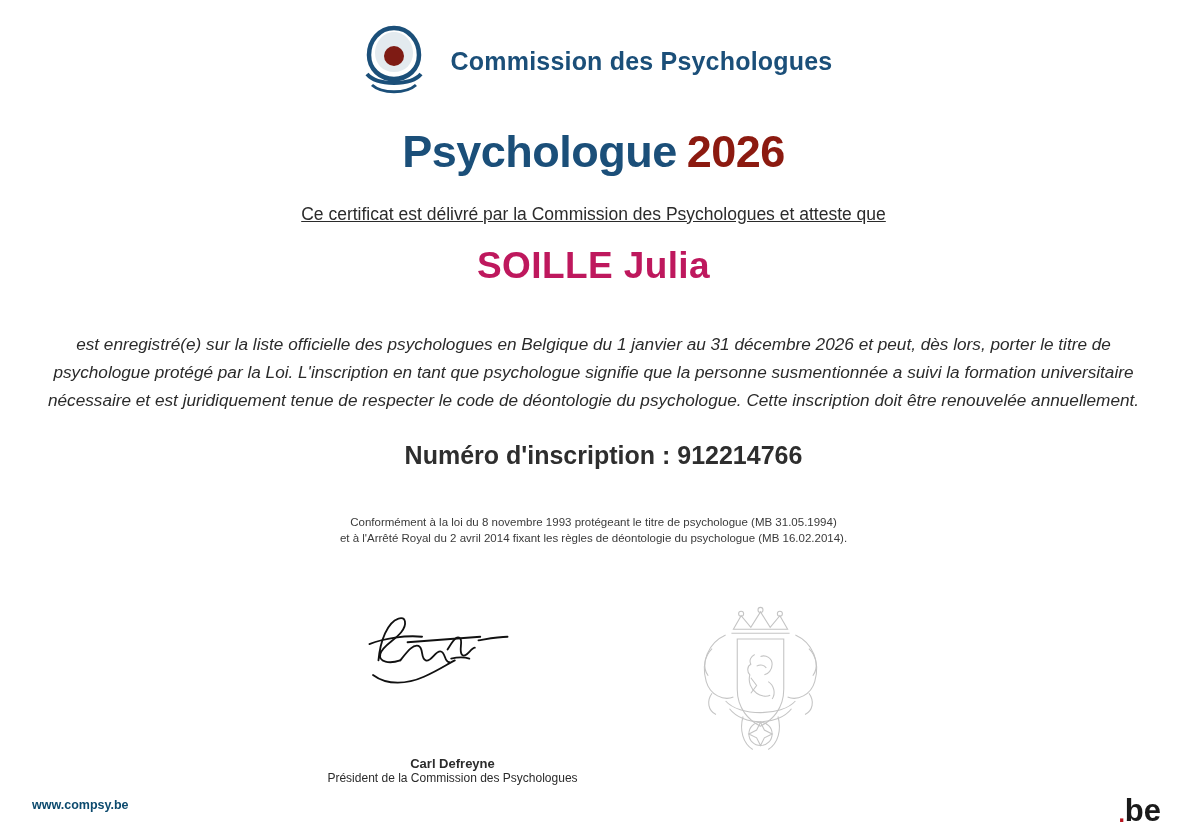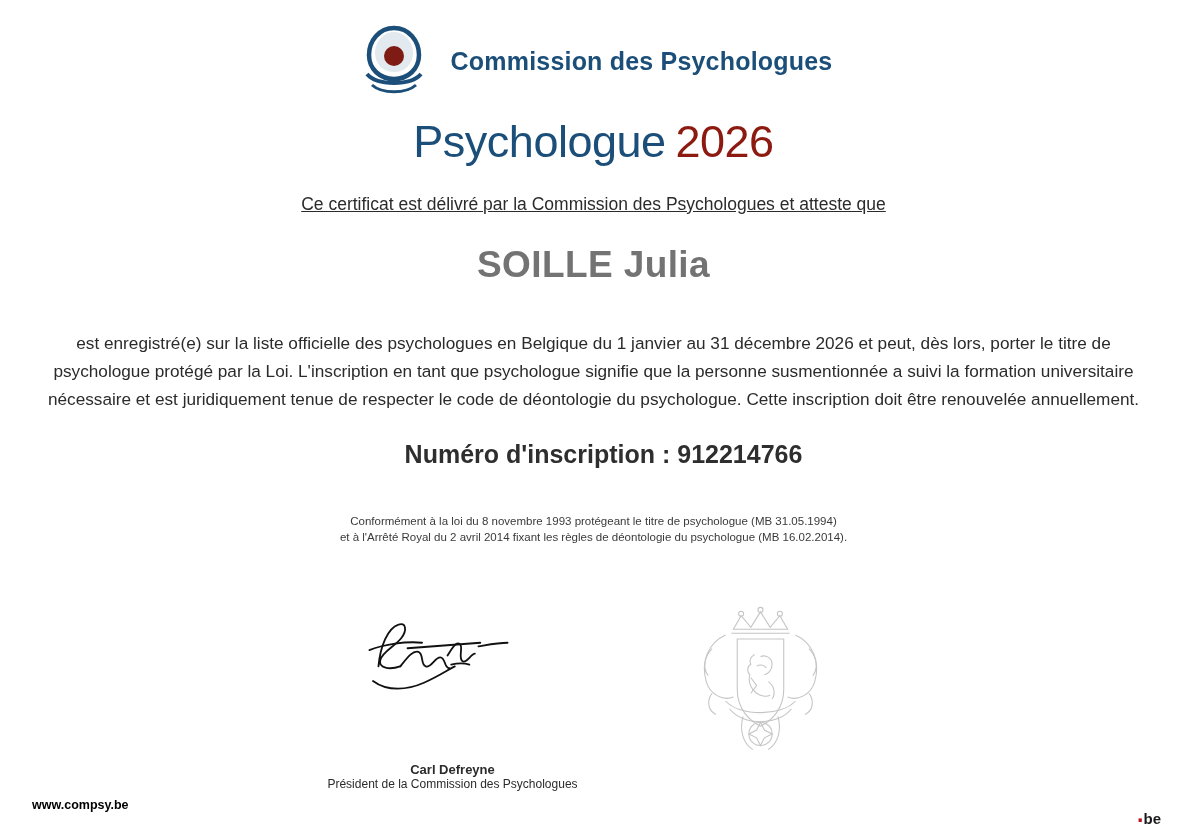--- a/index.html
+++ b/index.html
@@ -39,23 +39,23 @@
     font-size: 25px;
     font-weight: bold;
     color: #1b4f79;
     letter-spacing: 0.2px;
     white-space: nowrap;
   }
 
   
   .title-row {
     text-align: center;
-    margin-top: 16px;
+    margin-top: 26px;
     font-size: 45px;
-    font-weight: normal;
+    font-weight: bold;
     letter-spacing: -0.5px;
   }
   .title-main {
     color: #1b4f79;
   }
   .title-year {
     color: #8c1a10;
     margin-left: 10px;
   }
 
@@ -64,35 +64,36 @@
     text-align: center;
     margin-top: 26px;
     font-size: 17.5px;
     color: #2b2b2b;
     text-decoration: underline;
   }
 
   
   .holder-name {
     text-align: center;
-    margin-top: 29px;
+    margin-top: 20px;
     font-size: 37px;
     font-weight: bold;
-    color: #737373;
+    color: #be185d;
     letter-spacing: 0.4px;
   }
 
   
   .body-text {
     margin: 44px auto 0 auto;
     width: 1120px;
     text-align: center;
     font-size: 17.2px;
     line-height: 1.62;
     color: #2b2b2b;
+    font-style: italic;
   }
 
   
   .reg-number {
     text-align: center;
     margin-top: 26px;
     font-size: 25px;
     font-weight: bold;
     color: #2e2e2e;
     padding-left: 20px;
@@ -111,21 +112,21 @@
   .sign-area {
     position: absolute;
     left: 0;
     top: 600px;
     width: 1187px;
     height: 200px;
   }
   .signature-block {
     position: absolute;
     left: 270px;
-    top: 10px;
+    top: 4px;
     width: 365px;
     text-align: center;
   }
   .signature-mark {
     height: 90px;
     display: flex;
     align-items: center;
     justify-content: center;
   }
   .signer-name {
@@ -149,21 +150,21 @@
     opacity: 0.5;
   }
 
   
   .footer-url {
     position: absolute;
     left: 32px;
     bottom: 28px;
     font-size: 12.5px;
     font-weight: bold;
-    color: #000000;
+    color: #0c4a6e;
     text-decoration: none;
     margin-top: 48px;
   }
   .be-logo {
     position: absolute;
     right: 26px;
     bottom: 14px;
     width: 62px;
     height: 30px;
     display: flex;
@@ -171,21 +172,21 @@
     justify-content: flex-end;
   }
   .be-dot {
     color: #b8151f;
     font-size: 23px;
     font-weight: bold;
     line-height: 1;
   }
   .be-text {
     color: #1a1a1a;
-    font-size: 15px;
+    font-size: 31px;
     font-weight: bold;
     line-height: 1;
     margin-top: 42px;
   }
 </style>
 </head>
 <body>
 
 <div class="certificate">
 

